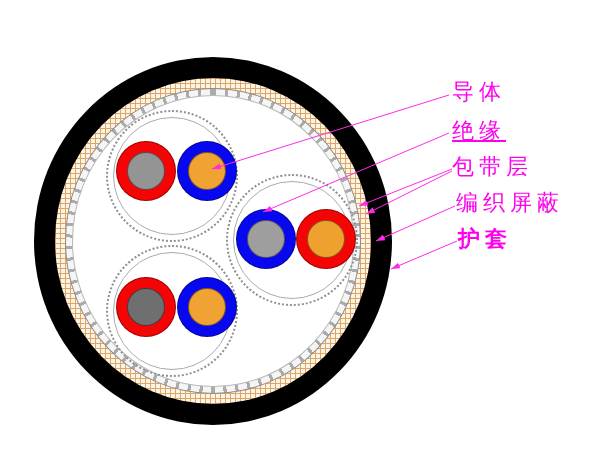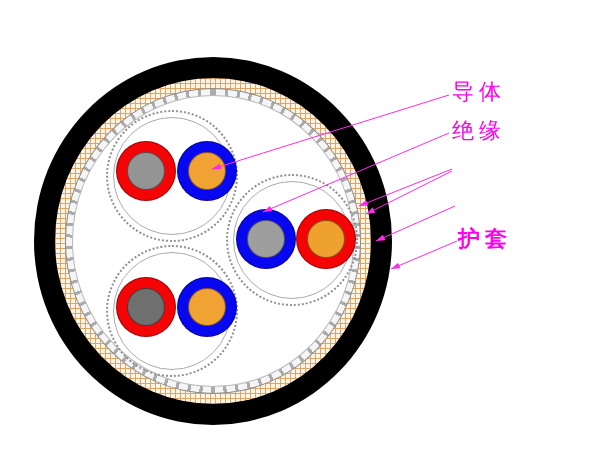--- a/index.html
+++ b/index.html
@@ -33,21 +33,21 @@
 
   .lbl {
     position:absolute;
     color:var(--label-text);
     font-size:22px;
     line-height:24px;
     letter-spacing:5px;
     white-space:nowrap;
   }
   #lbl-conductor { left:452px; top:80px;  }
-  #lbl-insulation{ left:452px; top:119px; }
+  #lbl-insulation{ left:452px; top:119px;text-decoration:underline; }
   #lbl-tape      { left:452px; top:155px; }
   #lbl-braid     { left:456px; top:191px; }
   #lbl-sheath    { left:458px; top:227px;font-weight:bold; }
 </style>
 </head>
 <body>
 
 <div id="stage">
 
   <div id="sheath" class="disc"></div>
@@ -94,15 +94,17 @@
     <line class="leader" x1="449" y1="95" x2="212" y2="169" marker-end="url(#arrow)" stroke="#ff2ae8"></line>
     <line class="leader" x1="449" y1="133" x2="263" y2="212" marker-end="url(#arrow)" stroke="#ff2ae8"></line>
     <line class="leader" x1="452" y1="169" x2="359" y2="206" marker-end="url(#arrow)" stroke="#ff2ae8"></line>
     <line class="leader" x1="452" y1="171" x2="366" y2="214" marker-end="url(#arrow)" stroke="#ff2ae8"></line>
     <line class="leader" x1="455" y1="206" x2="376" y2="241" marker-end="url(#arrow)" stroke="#ff2ae8"></line>
     <line class="leader" x1="457" y1="241" x2="391" y2="269" marker-end="url(#arrow)" stroke="#ff2ae8"></line>
   </svg>
 
   <div id="lbl-conductor" class="lbl">导体</div>
   <div id="lbl-insulation" class="lbl">绝缘</div>
+  <div id="lbl-tape" class="lbl">包带层</div>
+  <div id="lbl-braid" class="lbl">编织屏蔽</div>
   <div id="lbl-sheath" class="lbl">护套</div>
 
 </div>
 
 </body></html>

